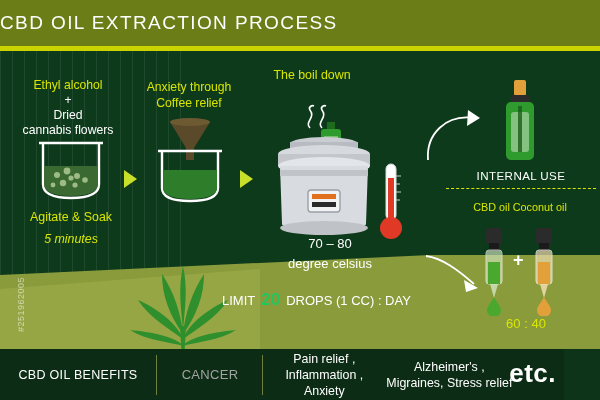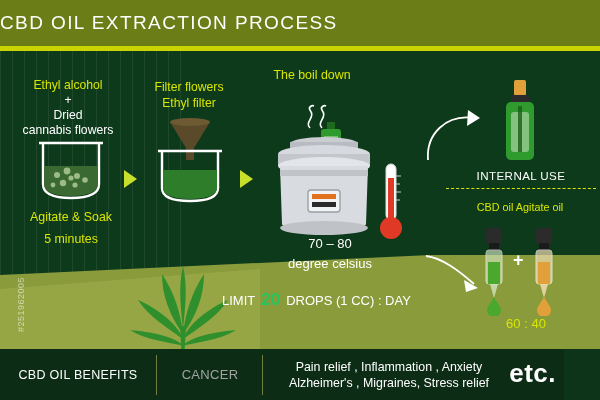--- a/index.html
+++ b/index.html
@@ -60,21 +60,21 @@
     display:flex;align-items:center;justify-content:center;
     color:#ffffff;font-size:12.5px;letter-spacing:.3px;
   }
   .footer .cancer{
     position:absolute;left:158px;top:0;width:104px;height:51px;
     display:flex;align-items:center;justify-content:center;
     color:#a3a3a3;font-size:13px;letter-spacing:.3px;
   }
   .footer .uses{
     position:absolute;left:264px;top:0;width:250px;height:51px;
-    display:flex;flex-direction:column;align-items:center;justify-content:center;
+    display:flex;flex-direction:row;align-items:center;justify-content:center;
     color:#ffffff;font-size:12.4px;line-height:16px;text-align:center;
   }
   .footer .etc{
     position:absolute;right:8px;top:9px;
     color:#ffffff;font-size:26px;font-weight:700;letter-spacing:.5px;
   }
 
   
   .lbl{position:absolute;text-align:center;line-height:15px;}
   .yellow{color:#d8e600;}
@@ -148,26 +148,26 @@
         <circle cx="40" cy="45" r="2.6"></circle>
           <circle cx="50" cy="40" r="2.8"></circle>
         <circle cx="18" cy="45" r="2.4"></circle>
           <circle cx="36" cy="38" r="2.6"></circle>
       </g>
       <line x1="4" y1="3" x2="68" y2="3" stroke="#ffffff" stroke-width="2.4"></line>
     </svg>
   </div>
 
   <div class="lbl yellow" style="left:8px;top:210px;width:126px;font-size:12.4px;">Agitate &amp; Soak</div>
-  <div class="lbl yellow" style="left:8px;top:232px;width:126px;font-size:12.4px;">5 minutes</div>
+  <div class="lbl yellow" style="left:8px;top:232px;width:126px;font-size:12.4px;font-style:italic;">5 minutes</div>
 
   <div class="tri" style="left:124px;top:170px;"></div>
 
-  <div class="lbl yellow" style="left:134px;top:80px;width:110px;font-size:12.2px;">Filter flowers</div>
-  <div class="lbl yellow" style="left:134px;top:96px;width:110px;font-size:12.2px;">Ethyl filter</div>
+  <div class="lbl yellow" style="left:134px;top:80px;width:110px;font-size:12.2px;">Anxiety through</div>
+  <div class="lbl yellow" style="left:134px;top:96px;width:110px;font-size:12.2px;">Coffee relief</div>
 
   <div class="svgwrap" style="left:148px;top:118px;">
     <svg width="84" height="86" viewBox="0 0 84 86">
 
       <path d="M22 4 L62 4 L46 30 L46 42 L38 42 L38 30 Z" fill="#5a4a2a"></path>
       <ellipse cx="42" cy="4" rx="20" ry="4" fill="#6d5a33"></ellipse>
 
       <path d="M14 34 L14 70 C14 79 24 83 42 83 C60 83 70 79 70 70 L70 34" fill="none" stroke="#ffffff" stroke-width="2.4"></path>
       <path d="M15 52 L15 70 C15 77 25 81 42 81 C59 81 69 77 69 70 L69 52 Z" fill="#2e7d2a"></path>
       <line x1="10" y1="33" x2="74" y2="33" stroke="#ffffff" stroke-width="2.4"></line>
@@ -246,21 +246,21 @@
       <rect x="6" y="22" width="28" height="58" rx="5" fill="#2f9b2f"></rect>
       <rect x="11" y="32" width="18" height="40" rx="3" fill="#d8ebcf" opacity=".5"></rect>
       <rect x="18" y="26" width="4" height="46" fill="#1c5c1c" opacity=".8"></rect>
     </svg>
   </div>
 
   <div class="lbl white" style="left:446px;top:168px;width:150px;font-size:11.6px;letter-spacing:.4px;">INTERNAL USE</div>
 
   <div style="position:absolute;left:446px;top:188px;width:150px;border-top:1px dashed #d8e600;"></div>
 
-  <div class="lbl yellow" style="left:440px;top:200px;width:160px;font-size:10.8px;">CBD oil Agitate oil</div>
+  <div class="lbl yellow" style="left:440px;top:200px;width:160px;font-size:10.8px;">CBD oil Coconut oil</div>
 
   <div class="svgwrap" style="left:424px;top:252px;">
     <svg width="60" height="42" viewBox="0 0 60 42">
       <path d="M2 4 C18 6 34 18 50 32" fill="none" stroke="#ffffff" stroke-width="1.8"></path>
       <path d="M40 28 L54 36 L42 40 Z" fill="#ffffff"></path>
     </svg>
   </div>
 
   <div class="svgwrap" style="left:480px;top:228px;">
     <svg width="28" height="72" viewBox="0 0 28 72">

